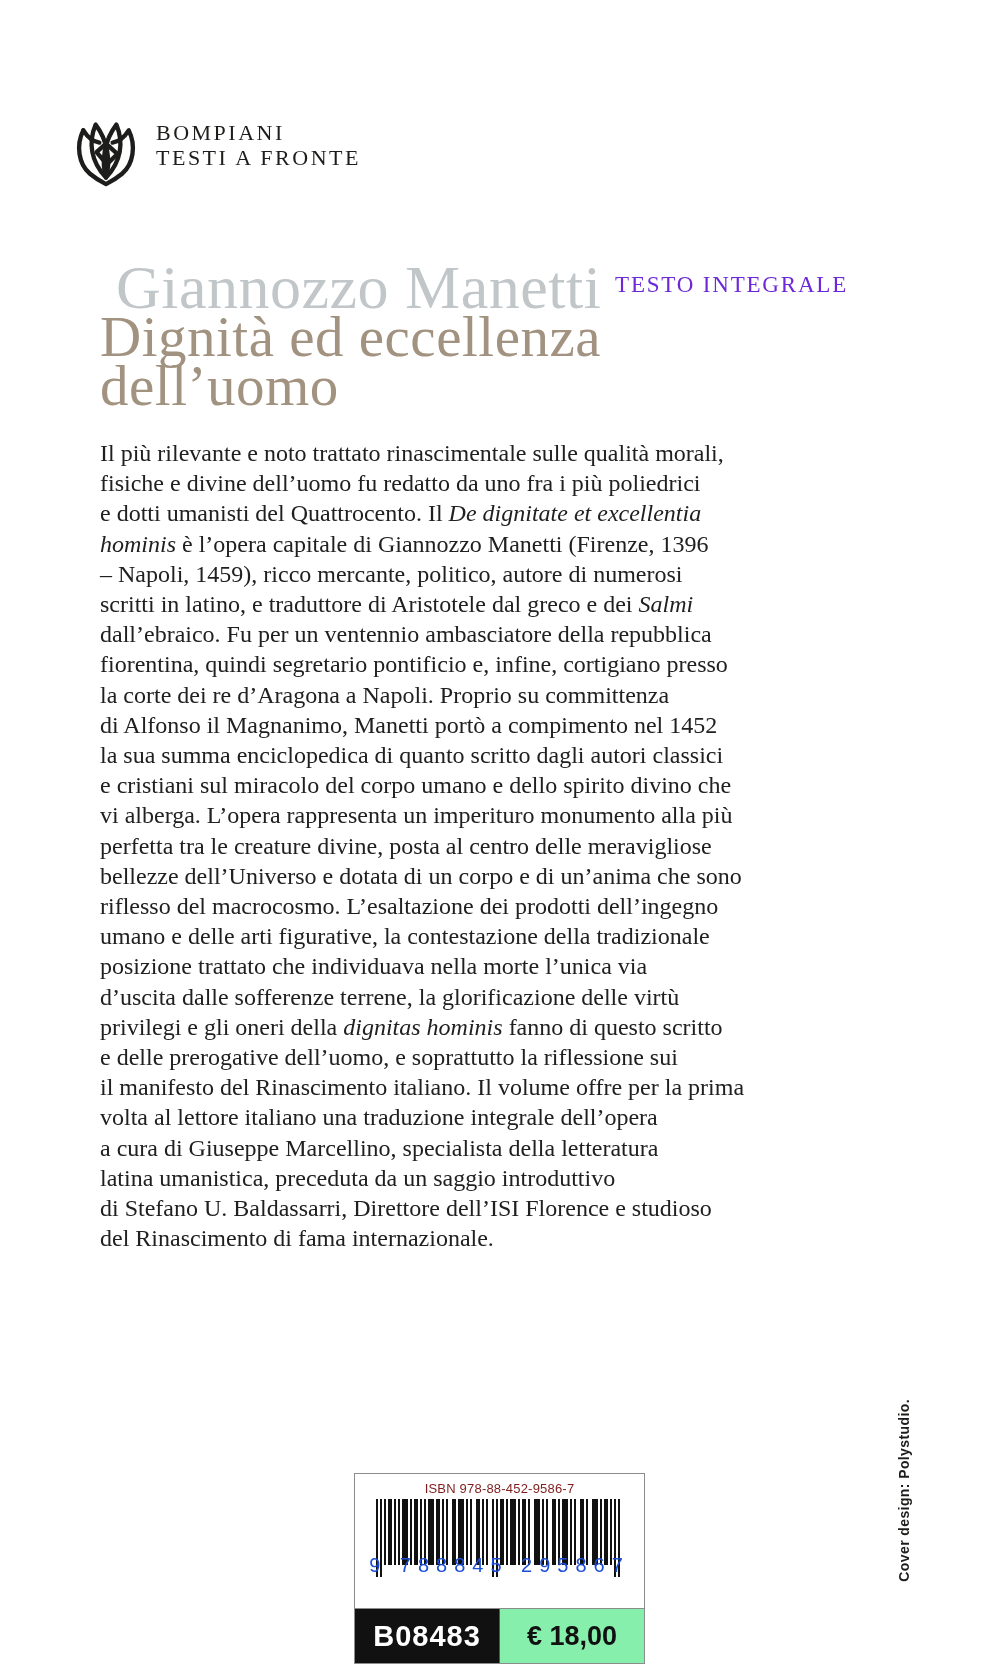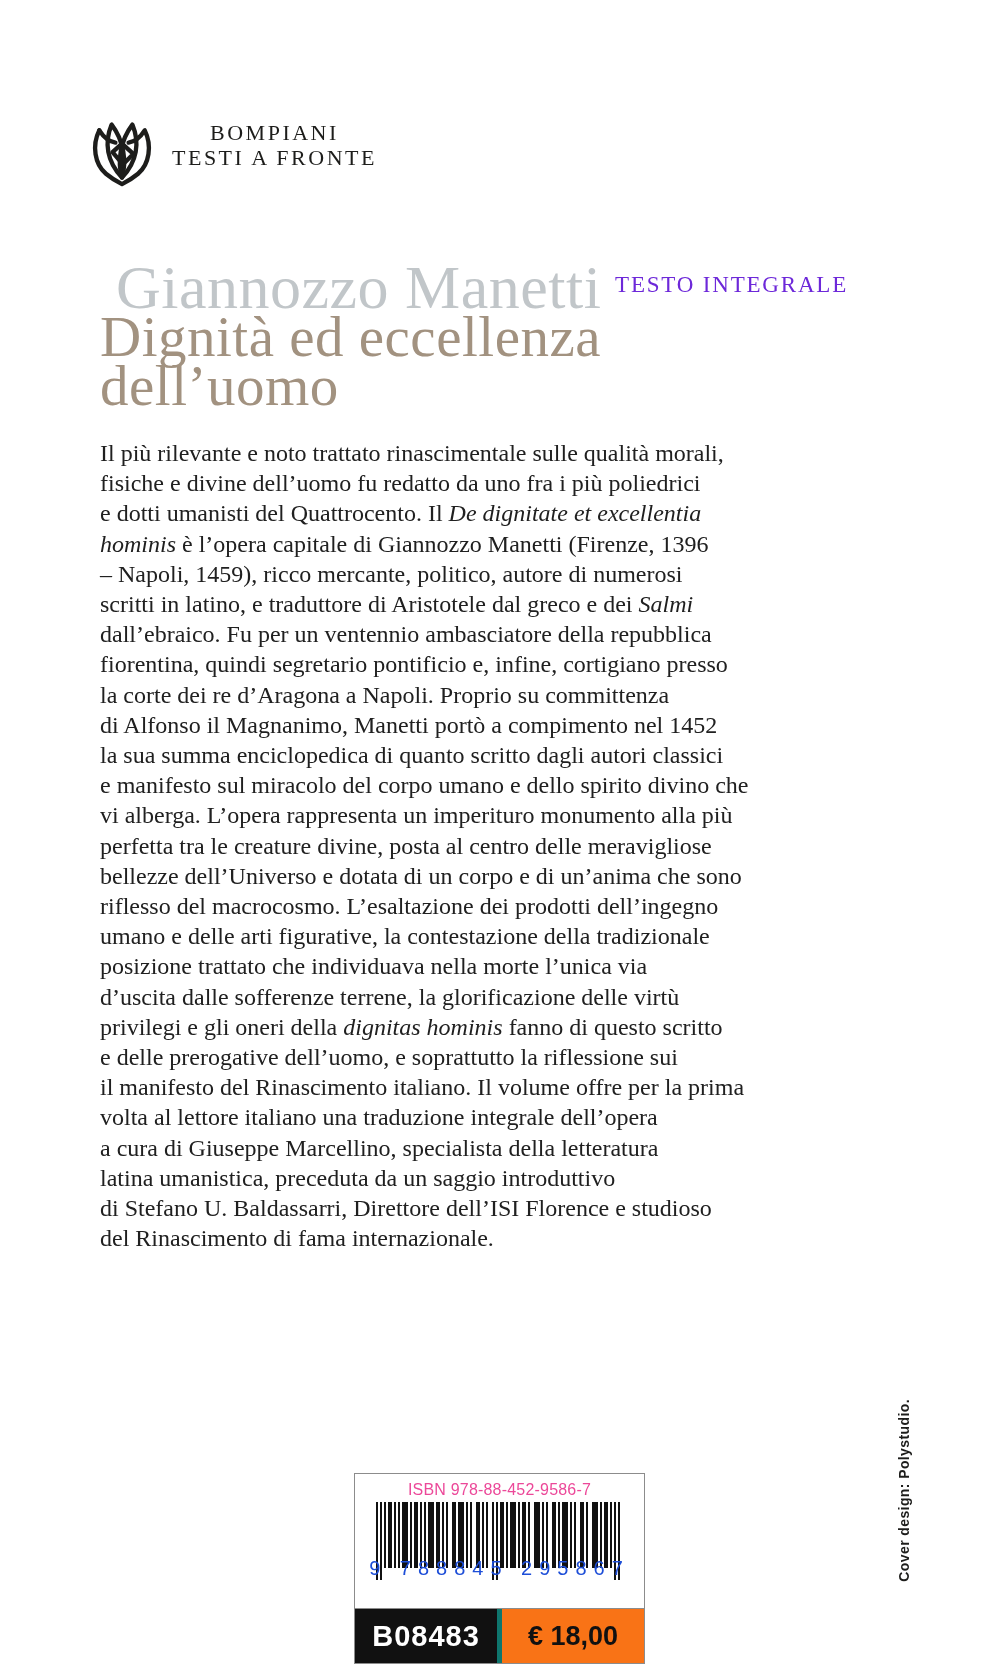--- a/index.html
+++ b/index.html
@@ -2,21 +2,21 @@
 <html><head>
 <meta charset="utf-8">
 <style>
   html,body{margin:0;padding:0;}
   body{
     width:1000px;height:1664px;position:relative;overflow:hidden;
     background:#ffffff;
     font-family:"Liberation Serif", serif;
   }
   
-  .publisher{position:absolute;left:88px;top:110px;display:flex;align-items:flex-start;text-align:center;}
+  .publisher{position:absolute;left:72px;top:110px;display:flex;align-items:flex-start;}
   .logo-glyph{width:68px;height:74px;margin-top:6px;}
   .logo-text{margin-left:16px;margin-top:10px;
     font-family:"Liberation Serif", serif;
     font-size:22px;line-height:25px;letter-spacing:2.5px;
     color:#1d1d1b;font-weight:400;}
   
   .edition{position:absolute;top:272px;right:152px;
     font-size:23px;letter-spacing:1.8px;color:#6d28d9;
     font-family:"Liberation Serif", serif;}
   
@@ -32,33 +32,33 @@
   
   .credit-wrap{position:absolute;left:890px;top:1330px;height:252px;width:28px;
     display:flex;align-items:flex-end;justify-content:center;}
   .credit{writing-mode:vertical-rl;transform:rotate(180deg);
     font-family:"Liberation Sans", sans-serif;font-weight:700;
     font-size:14px;letter-spacing:.4px;color:#1d1d1b;white-space:nowrap;}
   
   .barcode-box{position:absolute;left:354px;top:1473px;width:291px;height:191px;
     background:#ffffff;border:1px solid #8c8c8c;box-sizing:border-box;}
   .isbn-label{margin-top:7px;text-align:center;
-    font-family:"Liberation Sans", sans-serif;font-size:16px;color:#ec4899;
+    font-family:"Liberation Sans", sans-serif;font-size:13px;color:#7f1d1d;
     letter-spacing:.2px;}
   .bars{display:block;margin:3px auto 0;width:248px;height:78px;}
   .bar-digits{margin-top:-23px;text-align:center;
     font-family:"Liberation Sans", sans-serif;font-size:20px;color:#1d4ed8;
     letter-spacing:7px;background:transparent;position:relative;}
   .price-row{position:absolute;left:0;right:0;bottom:0;height:54px;
     display:flex;border-top:1px solid #8c8c8c;}
   .code-cell{width:50%;background:#111111;color:#ffffff;
     display:flex;align-items:center;justify-content:center;
     font-family:"Liberation Sans", sans-serif;font-weight:700;font-size:29px;
     letter-spacing:1px;}
-  .price-cell{width:50%;background:#f97316;color:#111111;border-left:5px solid #0f766e;
+  .price-cell{width:50%;background:#86efac;color:#111111;border-left:1px solid #0f766e;
     display:flex;align-items:center;justify-content:center;
     font-family:"Liberation Sans", sans-serif;font-weight:700;font-size:27px;}
 </style>
 </head>
 <body>
 
 <div class="publisher">
   <svg class="logo-glyph" viewBox="0 0 72 76">
     <g fill="none" stroke="#1d1d1b" stroke-width="4.6" stroke-linecap="round" stroke-linejoin="round">
       <path d="M12 14 C4 30 7 50 19 60 C25 65 30 68 36 71 C42 68 47 65 53 60 C65 50 68 30 60 14 C55 22 49 26 43 27"></path>
@@ -88,21 +88,21 @@
     <div class="bline">fisiche e divine dell’uomo fu redatto da uno fra i più poliedrici</div>
     <div class="bline">e dotti umanisti del Quattrocento. Il <i>De dignitate et excellentia</i></div>
     <div class="bline"><i>hominis</i> è l’opera capitale di Giannozzo Manetti (Firenze, 1396</div>
     <div class="bline">– Napoli, 1459), ricco mercante, politico, autore di numerosi</div>
     <div class="bline">scritti in latino, e traduttore di Aristotele dal greco e dei <i>Salmi</i></div>
     <div class="bline">dall’ebraico. Fu per un ventennio ambasciatore della repubblica</div>
     <div class="bline">fiorentina, quindi segretario pontificio e, infine, cortigiano presso</div>
     <div class="bline">la corte dei re d’Aragona a Napoli. Proprio su committenza</div>
     <div class="bline">di Alfonso il Magnanimo, Manetti portò a compimento nel 1452</div>
     <div class="bline">la sua summa enciclopedica di quanto scritto dagli autori classici</div>
-    <div class="bline">e manifesto sul miracolo del corpo umano e dello spirito divino che</div>
+    <div class="bline">e cristiani sul miracolo del corpo umano e dello spirito divino che</div>
     <div class="bline">vi alberga. L’opera rappresenta un imperituro monumento alla più</div>
     <div class="bline">perfetta tra le creature divine, posta al centro delle meravigliose</div>
     <div class="bline">bellezze dell’Universo e dotata di un corpo e di un’anima che sono</div>
     <div class="bline">riflesso del macrocosmo. L’esaltazione dei prodotti dell’ingegno</div>
     <div class="bline">umano e delle arti figurative, la contestazione della tradizionale</div>
     <div class="bline">posizione trattato che individuava nella morte l’unica via</div>
     <div class="bline">d’uscita dalle sofferenze terrene, la glorificazione delle virtù</div>
     <div class="bline">privilegi e gli oneri della <i>dignitas hominis</i> fanno di questo scritto</div>
     <div class="bline">e delle prerogative dell’uomo, e soprattutto la riflessione sui</div>
     <div class="bline">il manifesto del Rinascimento italiano. Il volume offre per la prima</div>

